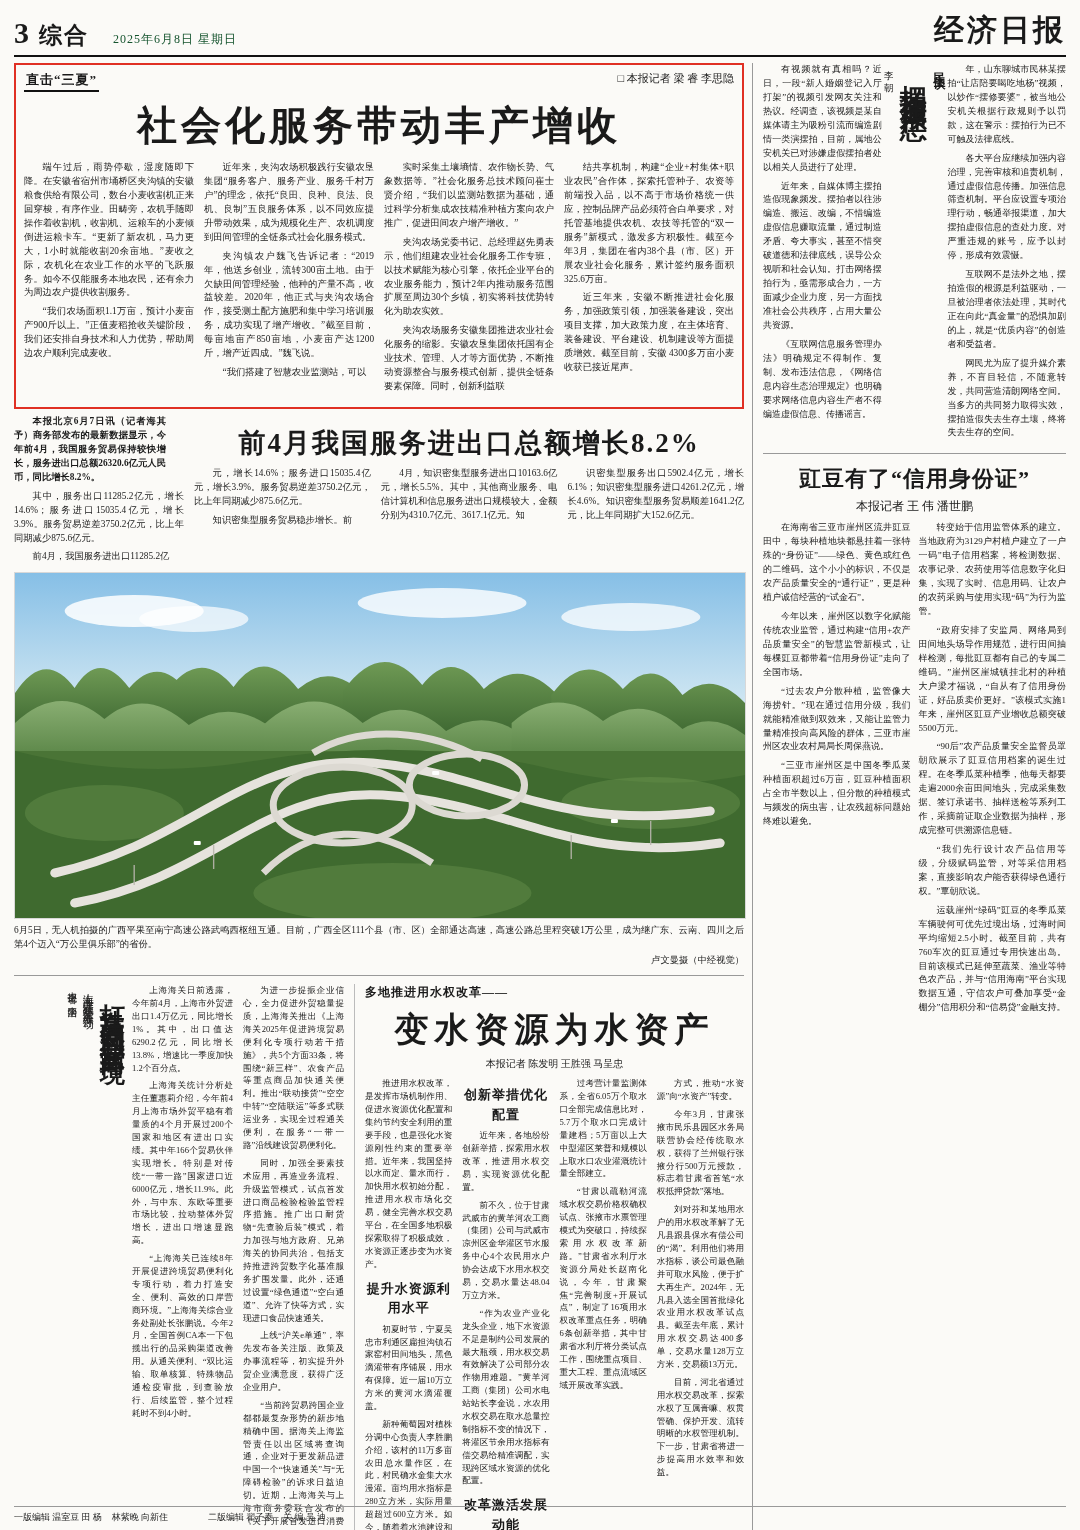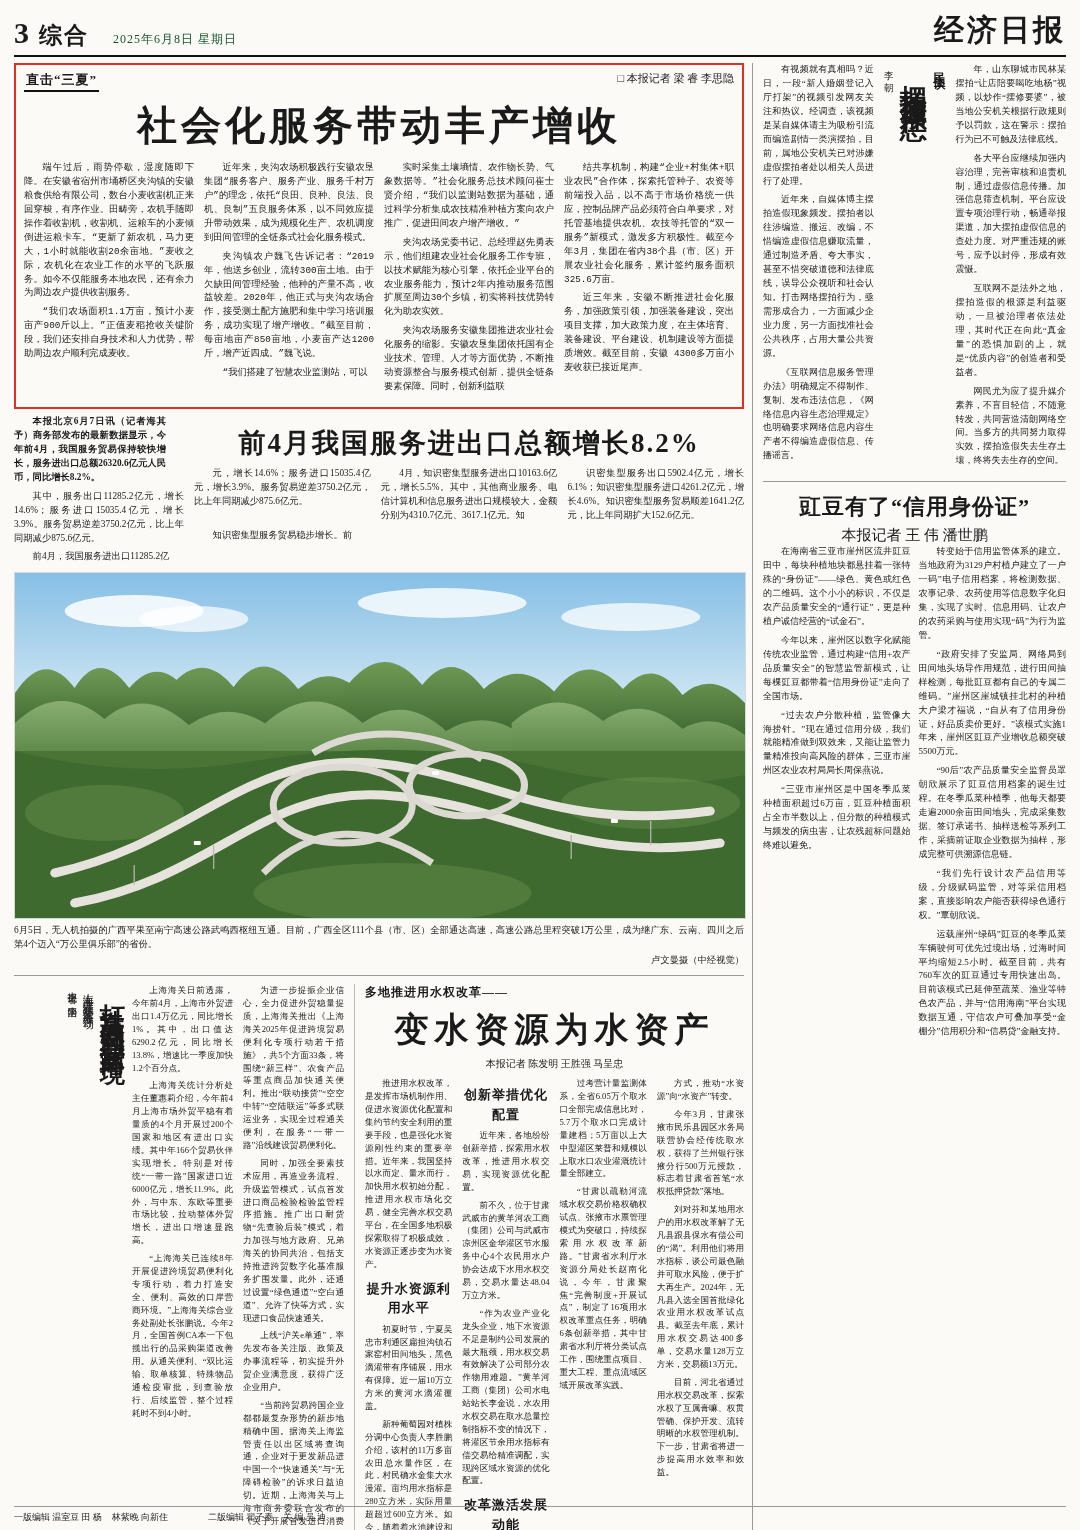--- a/index.html
+++ b/index.html
@@ -23,21 +23,21 @@
 
   
   .body-grid{display:flex;gap:8px;margin-top:6px;}
   .col-left{width:735px;}
   .col-right{width:305px;border-left:1px solid #999;padding-left:10px;}
 
   
   .lead-box{border:2px solid #e03024;padding:6px 8px 8px 8px;position:relative;}
   .kicker{display:inline-block;font-size:13px;font-weight:bold;border-bottom:2px solid #111;padding:0 2px 1px 2px;letter-spacing:1px;}
   .lead-head{font-size:40px;font-weight:bold;text-align:center;letter-spacing:4px;margin:6px 0 8px 0;font-family:"DejaVu Serif",serif;}
-  .cols3{display:flex;gap:10px;font-family:Liberation Mono, monospace;}
+  .cols3{display:flex;gap:10px;}
   .cols3 .c{flex:1;font-size:9.3px;line-height:1.5;text-align:justify;}
   .cols3 .c p{margin:0 0 5px 0;text-indent:2em;}
 
   
   .sub-head{font-size:27px;font-weight:bold;text-align:center;letter-spacing:2px;margin:10px 0 6px 0;}
 
   
   .photo-wrap{margin-top:8px;}
   .photo{width:100%;height:345px;border:1px solid #d8d8d8;display:block;}
   .photo-cap{font-size:9.3px;line-height:1.5;margin-top:5px;text-align:justify;}
@@ -51,28 +51,28 @@
   .vbyline{writing-mode:vertical-rl;text-orientation:upright;font-size:9.5px;letter-spacing:1px;color:#222;}
   .bl-cols{flex:1;display:flex;gap:10px;font-size:9.3px;line-height:1.5;}
   .bl-cols .c{flex:1;text-align:justify;}
   .bl-cols .c p{margin:0 0 5px 0;text-indent:2em;}
 
   .water-block{flex:1;}
   .water-kicker{font-size:12px;font-weight:bold;letter-spacing:1px;}
   .water-head{font-size:34px;font-weight:bold;text-align:center;letter-spacing:6px;margin:6px 0 4px 0;}
   .water-byline{font-size:10px;text-align:center;margin-bottom:6px;}
   .sec-h{font-size:13px;font-weight:bold;text-align:center;margin:8px 0 5px 0;letter-spacing:1px;}
-  .rtop{display:flex;gap:8px;}
+  .rtop{display:flex;gap:0;}
   .rtop-text{flex:1;font-size:9px;line-height:1.55;text-align:justify;}
   .rtop-text p{margin:0 0 5px 0;text-indent:2em;}
   .r-vtitle{writing-mode:vertical-rl;text-orientation:upright;font-size:27px;font-weight:bold;letter-spacing:5px;line-height:1.1;}
   .r-vlabel{writing-mode:vertical-rl;text-orientation:upright;font-size:12px;font-weight:bold;border:0;letter-spacing:2px;}
   .r-vauthor{writing-mode:vertical-rl;text-orientation:upright;font-size:9.5px;letter-spacing:1px;}
   .r-head2{font-size:22px;font-weight:bold;text-align:center;letter-spacing:1px;margin:10px 0 4px 0;}
-  .r-byline2{font-size:15px;text-align:center;}
+  .r-byline2{font-size:12px;text-align:center;margin-bottom:6px;}
   .rcols{display:flex;gap:8px;font-size:9px;line-height:1.55;}
   .rcols .c{flex:1;text-align:justify;}
   .rcols .c p{margin:0 0 5px 0;text-indent:2em;}
   hr.thin{border:0;border-top:1px solid #999;margin:8px 0;}
 
   
   .footer{position:absolute;left:14px;right:14px;bottom:6px;border-top:1px solid #999;padding-top:4px;display:flex;gap:40px;font-size:9px;color:#222;}
   .footer .fgrp{display:flex;gap:10px;}
 
   .divider-v{border-left:1px solid #bbb;}
@@ -127,21 +127,21 @@
         <div style="display:flex;gap:10px;">
           <div style="width:170px;font-size:9.3px;line-height:1.5;text-align:justify;">
             <p style="margin:0 18px 5px 0;text-indent:2em;font-weight:bold;">本报北京6月7日讯（记者海其予）商务部发布的最新数据显示，今年前4月，我国服务贸易保持较快增长，服务进出口总额26320.6亿元人民币，同比增长8.2%。</p>
             <p style="margin:0 0 5px 0;text-indent:2em;">其中，服务出口11285.2亿元，增长14.6%；服务进口15035.4亿元，增长3.9%。服务贸易逆差3750.2亿元，比上年同期减少875.6亿元。</p>
             <p style="margin:0;text-indent:2em;">前4月，我国服务进出口11285.2亿</p>
           </div>
           <div style="flex:1;">
             <div class="sub-head">前4月我国服务进出口总额增长8.2%</div>
             <div style="display:flex;gap:10px;font-size:9.3px;line-height:1.5;">
               <div style="flex:1;text-align:justify;">
-                <p style="margin:0 0 20px 0;text-indent:2em;">元，增长14.6%；服务进口15035.4亿元，增长3.9%。服务贸易逆差3750.2亿元，比上年同期减少875.6亿元。</p>
+                <p style="margin:0 0 5px 0;text-indent:2em;">元，增长14.6%；服务进口15035.4亿元，增长3.9%。服务贸易逆差3750.2亿元，比上年同期减少875.6亿元。</p>
                 <p style="margin:0;text-indent:2em;">知识密集型服务贸易稳步增长。前</p>
               </div>
               <div style="flex:1;text-align:justify;">
                 <p style="margin:0;text-indent:2em;">4月，知识密集型服务进出口10163.6亿元，增长5.5%。其中，其他商业服务、电信计算机和信息服务进出口规模较大，金额分别为4310.7亿元、3617.1亿元。知</p>
               </div>
               <div style="flex:1;text-align:justify;">
                 <p style="margin:0;text-indent:2em;">识密集型服务出口5902.4亿元，增长6.1%；知识密集型服务进口4261.2亿元，增长4.6%。知识密集型服务贸易顺差1641.2亿元，比上年同期扩大152.6亿元。</p>
               </div>
             </div>
           </div>

